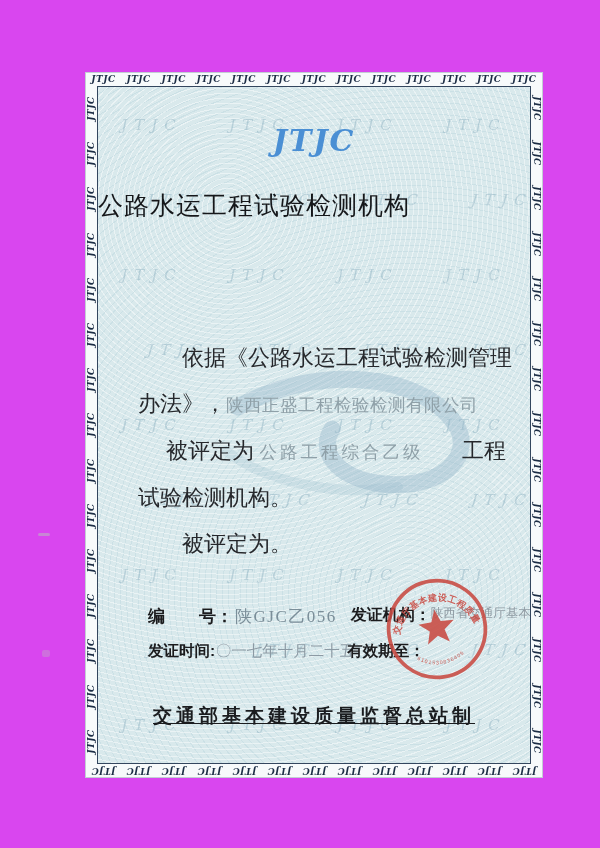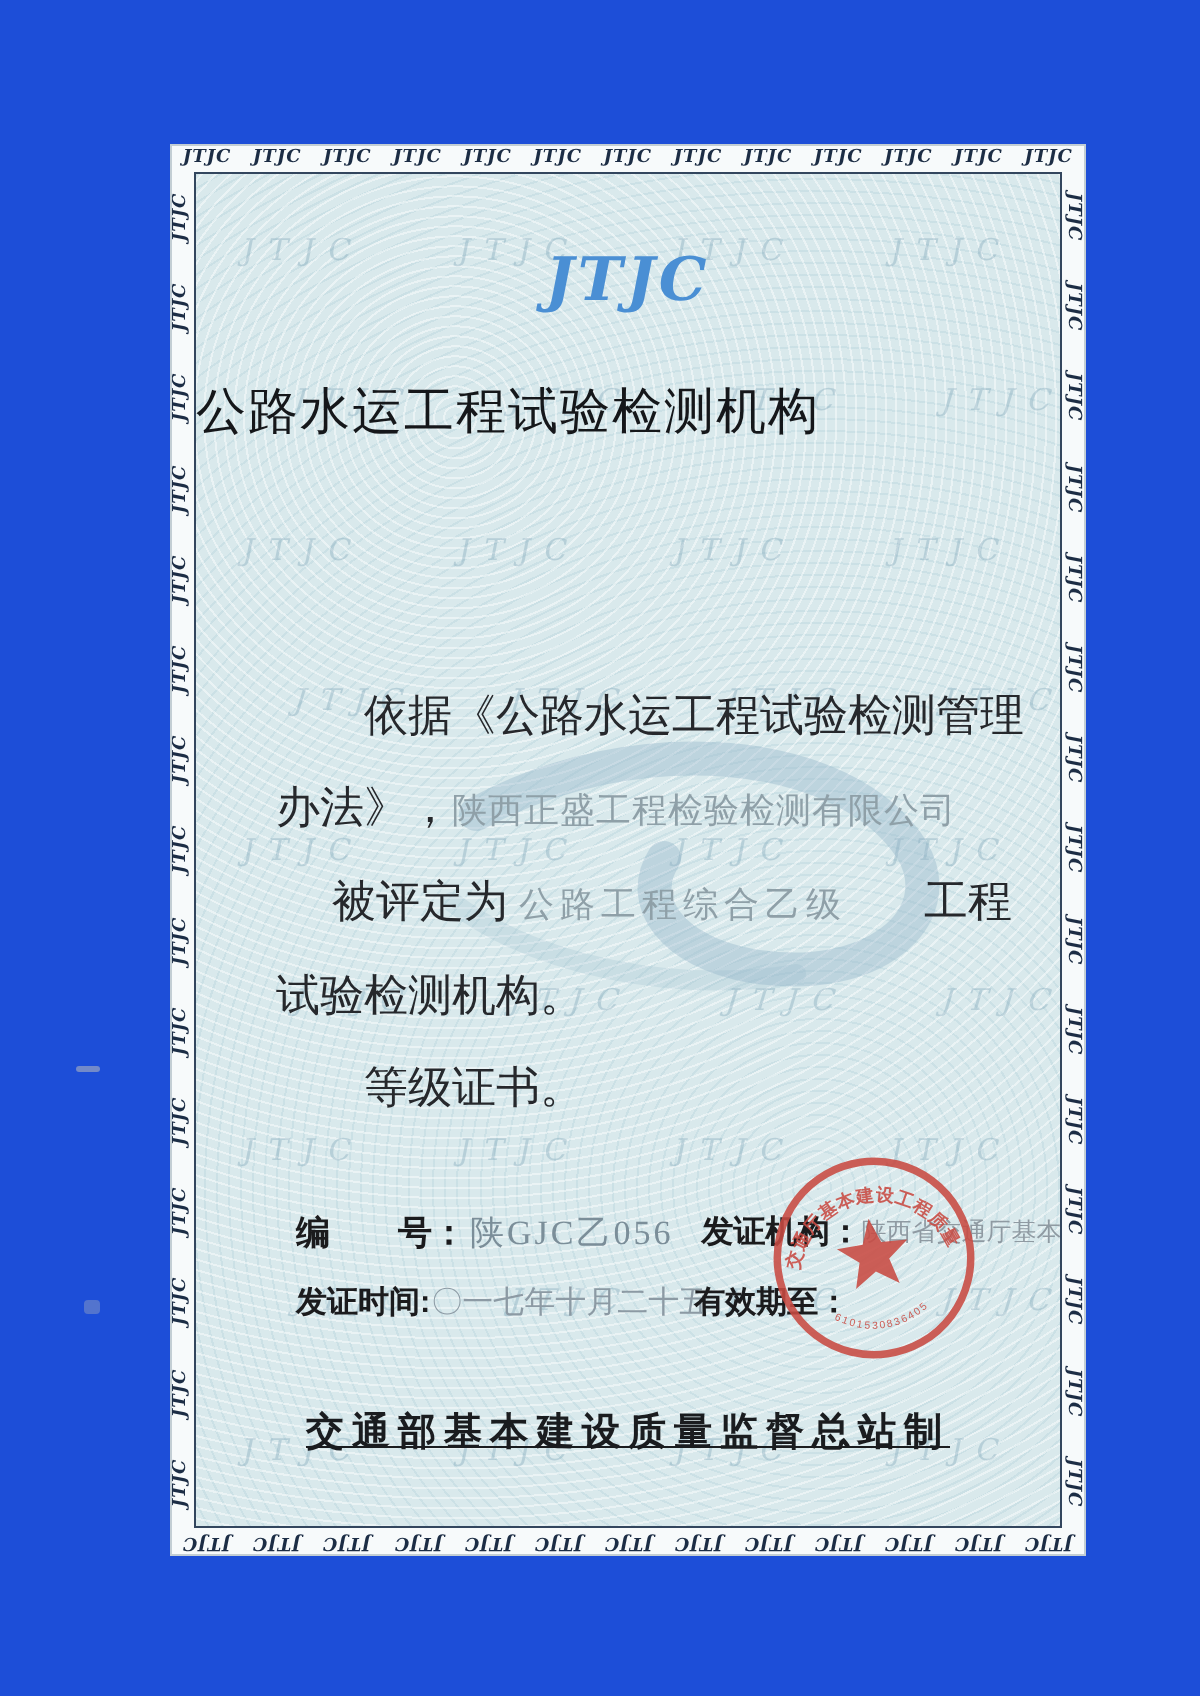--- a/index.html
+++ b/index.html
@@ -1,16 +1,16 @@
 <!DOCTYPE html>
 <html><head>
 <meta charset="utf-8">
 <style>
   html,body{margin:0;padding:0;background:#ffffff;}
-  .page{position:relative;width:600px;height:848px;background:#1d4ed8;overflow:hidden;
+  .page{position:relative;width:600px;height:848px;background:#d946ef;overflow:hidden;
         font-family:"Liberation Serif", serif;}
   
   .cert{position:absolute;left:86px;top:73px;width:456px;height:704px;background:#f7fafb;
         outline:1px solid #c3ced4;}
   
   .band{position:absolute;display:flex;overflow:hidden;}
   .band span{font-family:"DejaVu Serif", serif;font-style:italic;font-weight:700;
              font-size:9px;line-height:1;color:#1c2d45;letter-spacing:.5px;white-space:nowrap;}
   .band-top{left:0;top:0;right:0;height:13px;flex-direction:row;justify-content:space-around;align-items:center;}
   .band-bottom{left:0;bottom:0;right:0;height:13px;flex-direction:row;justify-content:space-around;align-items:center;}
@@ -44,21 +44,21 @@
             font-weight:700;font-size:33px;letter-spacing:6px;color:#111316;padding-left:6px;box-sizing:border-box;}
   .bodytext{position:absolute;top:248px;left:40px;right:24px;font-size:22px;line-height:46px;color:#26282c;}
   .bline{white-space:pre;}
   .bline.flexline{display:flex;align-items:baseline;white-space:pre;margin-left:28px;}
   .indent{text-indent:2em;}
   .grayfill{color:#8fa0a8;font-size:17.5px;letter-spacing:.5px;}
   .grade{letter-spacing:3px;}
   .push-right{margin-left:auto;}
   
   .fields{position:absolute;left:50px;right:2px;top:518px;color:#1b1b1d;}
-  .frow{display:flex;align-items:center;white-space:pre;margin-bottom:13px;}
+  .frow{display:flex;align-items:flex-start;white-space:pre;margin-bottom:13px;}
   .flabel{font-weight:700;position:relative;z-index:2;font-family:"Liberation Sans", sans-serif;}
   .lab-num{font-size:17px;}
   .val-num{font-size:17px;color:#7b8e99;letter-spacing:1.5px;margin-left:2px;}
   .lab-issuer{font-size:16px;margin-left:14px;}
   .val-issuer{font-size:12.5px;color:#8f9aa2;letter-spacing:0;}
   .lab-date{font-size:15.5px;}
   .val-date{font-size:15.5px;color:#8c9aa4;display:inline-block;overflow:hidden;
             text-indent:-15px;max-width:136px;white-space:pre;}
   .lab-valid{font-size:15.5px;margin-left:-4px;}
   .val-valid{font-size:15px;color:#8c9aa4;margin-left:10px;letter-spacing:1px;}
@@ -197,21 +197,21 @@
         <div class="logo">JTJC</div>
 
         <div class="title">公路水运工程试验检测机构</div>
 
 
         <div class="bodytext">
           <div class="bline indent">依据《公路水运工程试验检测管理</div>
           <div class="bline"><span>办法》，</span><span class="grayfill">陕西正盛工程检验检测有限公司</span></div>
           <div class="bline flexline"><span>被评定为 </span><span class="grayfill grade">公路工程综合乙级</span><span class="push-right">工程</span></div>
           <div class="bline">试验检测机构。</div>
-          <div class="bline indent">等级证书。</div>
+          <div class="bline indent">被评定为。</div>
         </div>
 
         <div class="fields">
           <div class="frow">
             <span class="flabel lab-num">编　　号：</span>
             <span class="val-num">陕GJC乙056</span>
             <span class="flabel lab-issuer">发证机构：</span>
             <span class="val-issuer">陕西省交通厅基本建设工程质量监督站</span>
           </div>
           <div class="frow">

